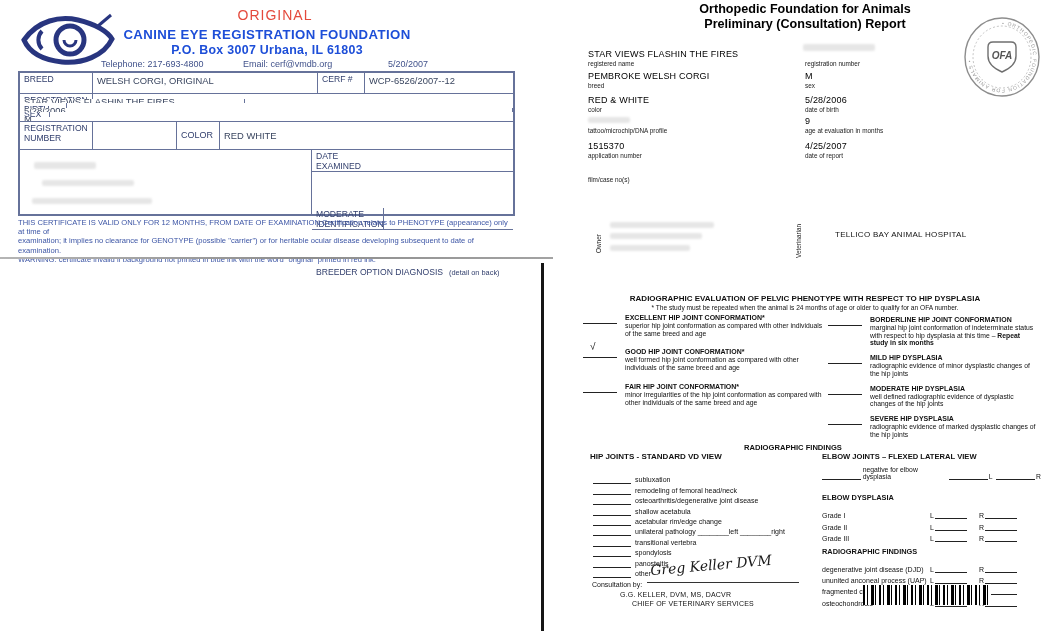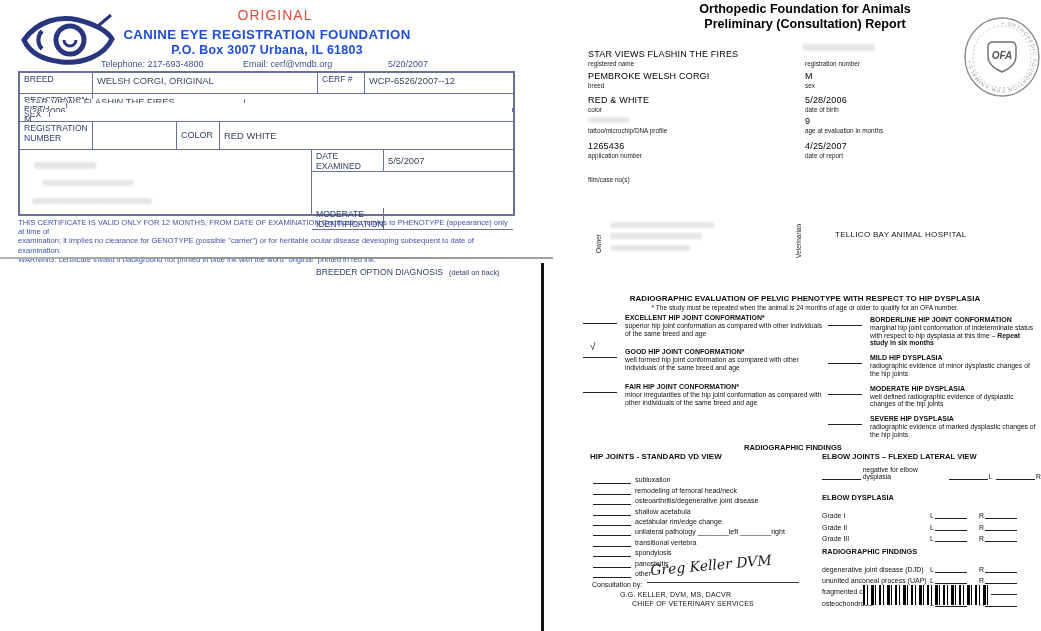--- a/index.html
+++ b/index.html
@@ -150,21 +150,20 @@
 
     <div class="trow" style="height:64px;">
       <div class="tc" style="flex:1; position:relative;">
         <div class="abs smudge" style="left:14px; top:12px; width:62px; height:7px;"></div>
         <div class="abs smudge" style="left:22px; top:30px; width:92px; height:6px;"></div>
         <div class="abs smudge" style="left:12px; top:48px; width:120px; height:6px;"></div>
       </div>
       <div class="sub" style="width:201px;gap:36px;">
         <div class="subrow" style="height:22px;">
           <div class="tc tlbl" style="width:72px;">DATE EXAMINED</div>
-          <div class="tc tval" style="flex:1; display:flex; align-items:center;">5/5/2007</div>
         </div>
         <div class="subrow" style="height:22px;">
           <div class="tc tlbl" style="width:72px;">MODERATE IDENTIFICATION</div>
           <div class="tc tval" style="flex:1;"></div>
         </div>
         <div class="subrow" style="height:18px;">
           <div class="tc" style="flex:1; display:flex; align-items:center;">
             <span class="tlbl">BREEDER OPTION DIAGNOSIS</span>
             <span class="small-note">(detail on back)</span>
           </div>
@@ -216,21 +215,21 @@
   <div class="abs fld-val" style="left:43px; top:95px;">RED &amp; WHITE</div>
   <div class="abs fld-lbl" style="left:43px; top:106px;">color</div>
   <div class="abs fld-val" style="left:260px; top:95px;">5/28/2006</div>
   <div class="abs fld-lbl" style="left:260px; top:106px;">date of birth</div>
 
   <div class="abs smudge" style="left:43px; top:117px; width:42px; height:6px;"></div>
   <div class="abs fld-lbl" style="left:43px; top:127px;">tattoo/microchip/DNA profile</div>
   <div class="abs fld-val" style="left:260px; top:116px;">9</div>
   <div class="abs fld-lbl" style="left:260px; top:127px;">age at evaluation in months</div>
 
-  <div class="abs fld-val" style="left:43px; top:141px;">1265436</div>
+  <div class="abs fld-val" style="left:43px; top:141px;">1515370</div>
   <div class="abs fld-lbl" style="left:43px; top:152px;">application number</div>
   <div class="abs fld-val" style="left:260px; top:141px;">4/25/2007</div>
   <div class="abs fld-lbl" style="left:260px; top:152px;">date of report</div>
 
   <div class="abs fld-lbl" style="left:43px; top:176px;">film/case no(s)</div>
 
   <div class="abs vlabel" style="left:50px; top:253px;">Owner</div>
   <div class="abs smudge" style="left:65px; top:222px; width:104px; height:6px;"></div>
   <div class="abs smudge" style="left:65px; top:233px; width:92px; height:6px;"></div>
   <div class="abs smudge" style="left:65px; top:245px; width:80px; height:6px;"></div>

